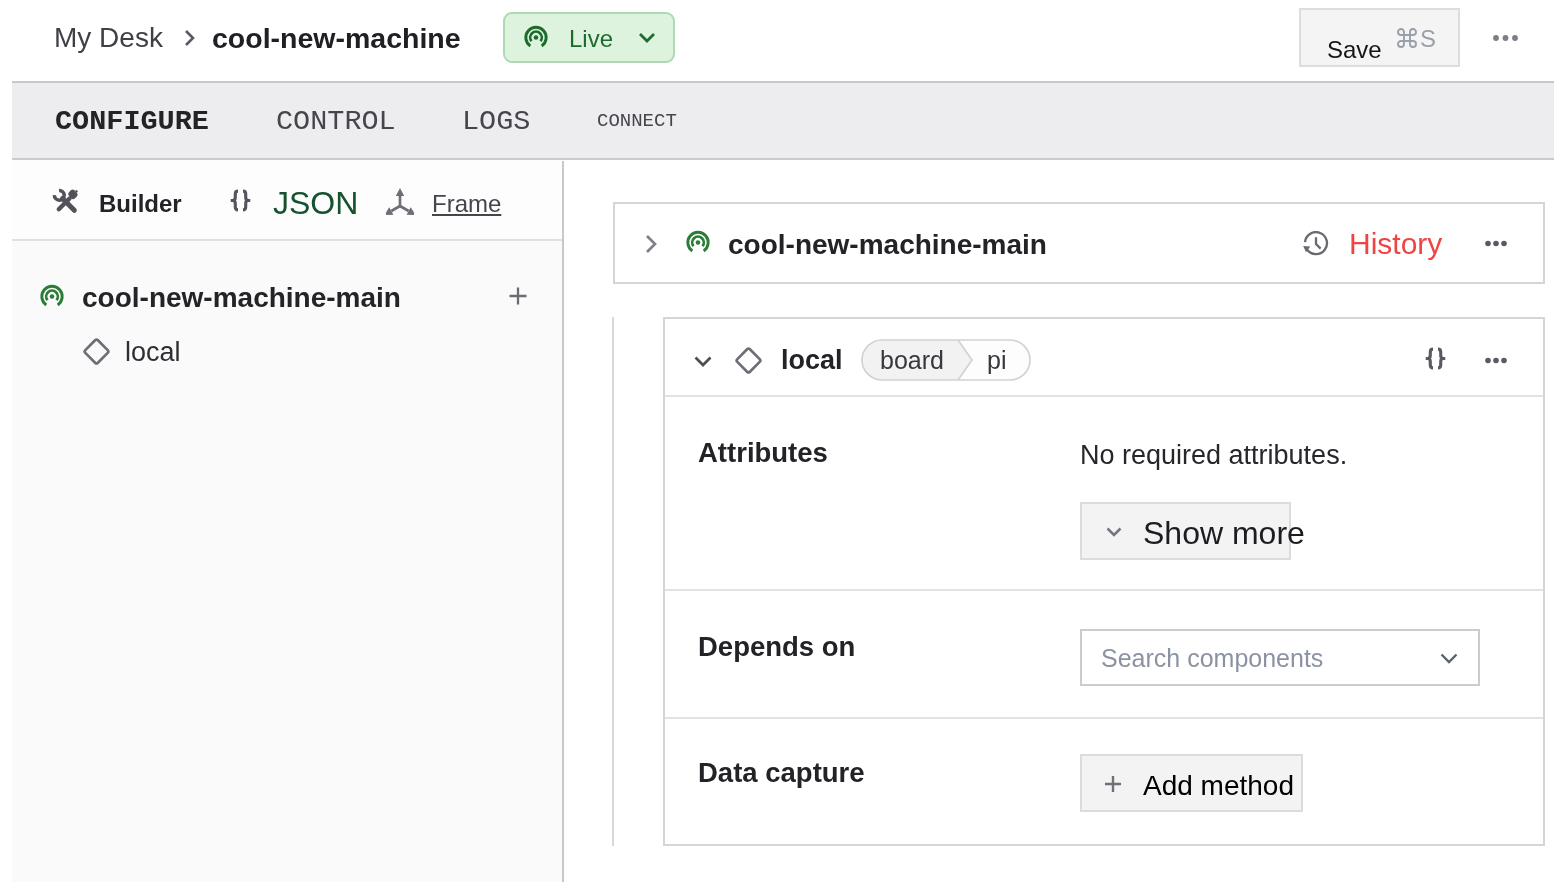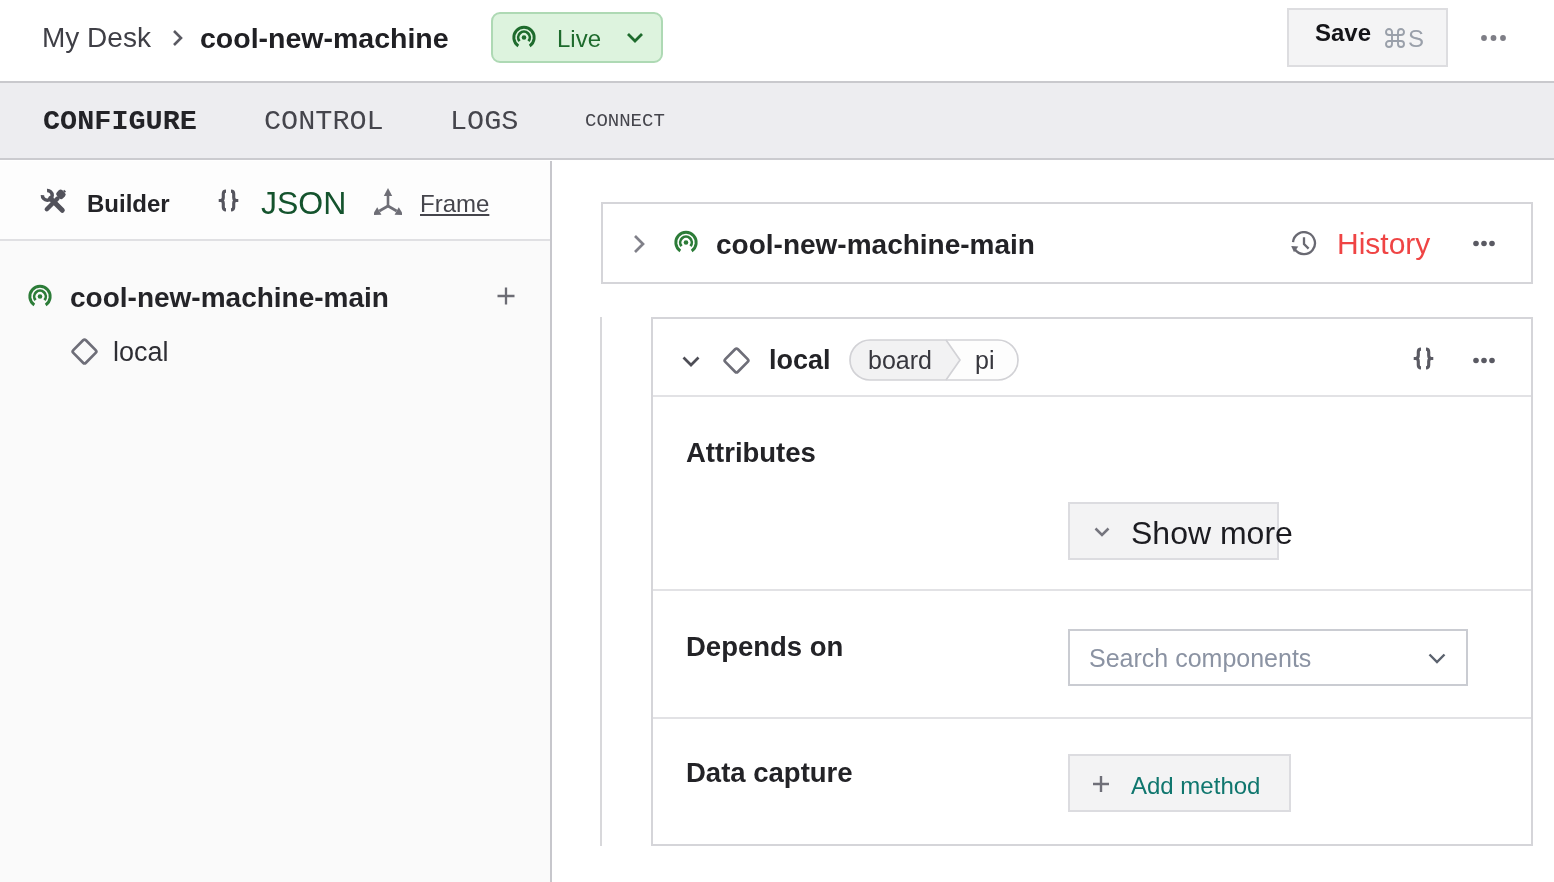--- a/index.html
+++ b/index.html
@@ -1,17 +1,17 @@
 <!DOCTYPE html>
 <html><head>
 <meta charset="utf-8">
 <style>
   * { margin:0; padding:0; box-sizing:border-box; }
   html,body { width:1554px; height:882px; background:#fff; font-family:"Liberation Sans", sans-serif; overflow:hidden; }
-  #root { position:relative; width:1376px; height:882px; background:#fff; }
+  #root { position:relative; width:1376px; height:882px; background:#fff;margin-left:12px; }
   .abs { position:absolute; }
   .b { font-weight:bold; }
   svg { display:block; }
 </style>
 </head>
 <body>
 <div id="root">
 
   <div class="abs" style="left:0;top:0;width:1554px;height:81px;background:#fff;"></div>
   <div class="abs" style="left:42px;top:24px;font-size:28px;color:#3f3f46;line-height:28px;">My Desk</div>
@@ -25,21 +25,21 @@
     <path d="M 8.30 21.96 A 10.2 10.2 0 1 1 19.70 21.96" stroke="#1e6b2d" stroke-width="2.9"></path>
     <path d="M 9.56 17.23 A 5.8 5.8 0 1 1 18.44 17.23" stroke="#1e6b2d" stroke-width="2.7"></path>
     <circle cx="14" cy="13.5" r="2.3" fill="#1e6b2d"></circle>
   </svg>
   <div class="abs" style="left:557px;top:26px;font-size:24px;color:#1e6b2d;line-height:26px;">Live</div>
   <svg class="abs" style="left:624px;top:31px;" width="22" height="14" viewBox="0 0 22 14" fill="none" stroke="#1e6b2d" stroke-width="2.8">
       <path d="M4 3 L11 10 L18 3"></path>
     </svg>
 
   <div class="abs" style="left:1287px;top:8px;width:161px;height:59px;background:#f4f4f5;border:2px solid #dddde0;"></div>
-  <div class="abs" style="left:1315px;top:20px;font-size:24px;color:#151519;line-height:26px;font-weight:bold;">Save</div>
+  <div class="abs" style="left:1315px;top:37px;font-size:24px;color:#151519;line-height:26px;">Save</div>
   <svg class="abs" style="left:1383px;top:26px;" width="24" height="24" viewBox="0 0 24 24" fill="none" stroke="#9aa0aa" stroke-width="1.9">
       <path d="M15 6v12a3 3 0 1 0 3-3H6a3 3 0 1 0 3 3V6a3 3 0 1 0-3 3h12a3 3 0 1 0-3-3"></path>
     </svg>
   <div class="abs" style="left:1408px;top:26px;font-size:24px;color:#9aa0aa;line-height:26px;">S</div>
 
   <svg class="abs" style="left:1478px;top:33px;" width="34" height="10" viewBox="0 0 34 10">
       <circle cx="6" cy="5" r="2.9" fill="#7e7e86"></circle>
       <circle cx="15.5" cy="5" r="2.9" fill="#7e7e86"></circle>
       <circle cx="25" cy="5" r="2.9" fill="#7e7e86"></circle>
     </svg>
@@ -147,35 +147,36 @@
     <path d="M14.4 2 C16.2 2 17 2.9 17 4.8 V8.2 C17 10.1 17.8 11 19.6 11 M19.6 11 C17.8 11 17 11.9 17 13.8 V17.2 C17 19.1 16.2 20 14.4 20 M19.3 11 H21.4"></path>
   </svg>
   <svg class="abs" style="left:1470px;top:357px;" width="28" height="7" viewBox="0 0 28 7">
       <circle cx="6" cy="3.5" r="2.8" fill="#5a5a63"></circle>
       <circle cx="14" cy="3.5" r="2.8" fill="#5a5a63"></circle>
       <circle cx="22" cy="3.5" r="2.8" fill="#5a5a63"></circle>
     </svg>
   <div class="abs" style="left:653px;top:395px;width:878px;height:2px;background:#e2e2e5;"></div>
 
   <div class="abs b" style="left:686px;top:439px;font-size:27.5px;color:#232327;line-height:28px;">Attributes</div>
+  <div class="abs" style="left:1068px;top:441px;font-size:27px;color:#26262b;line-height:28px;">No required attributes.</div>
   <div class="abs" style="left:1068px;top:502px;width:211px;height:58px;background:#f3f3f4;border:2px solid #dcdce0;"></div>
   <svg class="abs" style="left:1093px;top:526px;" width="18" height="12" viewBox="0 0 18 12" fill="none" stroke="#75757e" stroke-width="2.5">
       <path d="M2.5 2.5 L9 9 L15.5 2.5"></path>
     </svg>
   <div class="abs" style="left:1131px;top:520px;font-size:32px;color:#1c1c21;line-height:27px;">Show more</div>
   <div class="abs" style="left:653px;top:589px;width:878px;height:2px;background:#e2e2e5;"></div>
 
   <div class="abs b" style="left:686px;top:633px;font-size:27.5px;color:#232327;line-height:28px;">Depends on</div>
   <div class="abs" style="left:1068px;top:629px;width:400px;height:57px;background:#fff;border:2px solid #caccd2;"></div>
   <div class="abs" style="left:1089px;top:645px;font-size:25px;color:#8b93a3;line-height:27px;">Search components</div>
   <svg class="abs" style="left:1427px;top:652px;" width="20" height="13" viewBox="0 0 20 13" fill="none" stroke="#5b626e" stroke-width="2.4">
       <path d="M2.5 2.5 L10 10 L17.5 2.5"></path>
     </svg>
   <div class="abs" style="left:653px;top:717px;width:878px;height:2px;background:#e2e2e5;"></div>
 
   <div class="abs b" style="left:686px;top:759px;font-size:27.5px;color:#232327;line-height:28px;">Data capture</div>
   <div class="abs" style="left:1068px;top:754px;width:223px;height:58px;background:#f3f3f4;border:2px solid #dcdce0;"></div>
   <svg class="abs" style="left:1091px;top:774px;" width="20" height="20" viewBox="0 0 20 20" stroke="#6f6f78" stroke-width="2.4">
       <path d="M10 2 V18 M2 10 H18"></path>
     </svg>
-  <div class="abs" style="left:1131px;top:772px;font-size:24px;color:#0f766e;line-height:27px;">Add method</div>
+  <div class="abs" style="left:1131px;top:772px;font-size:28px;color:#000000;line-height:27px;">Add method</div>
 
 </div>
 
 </body></html>

